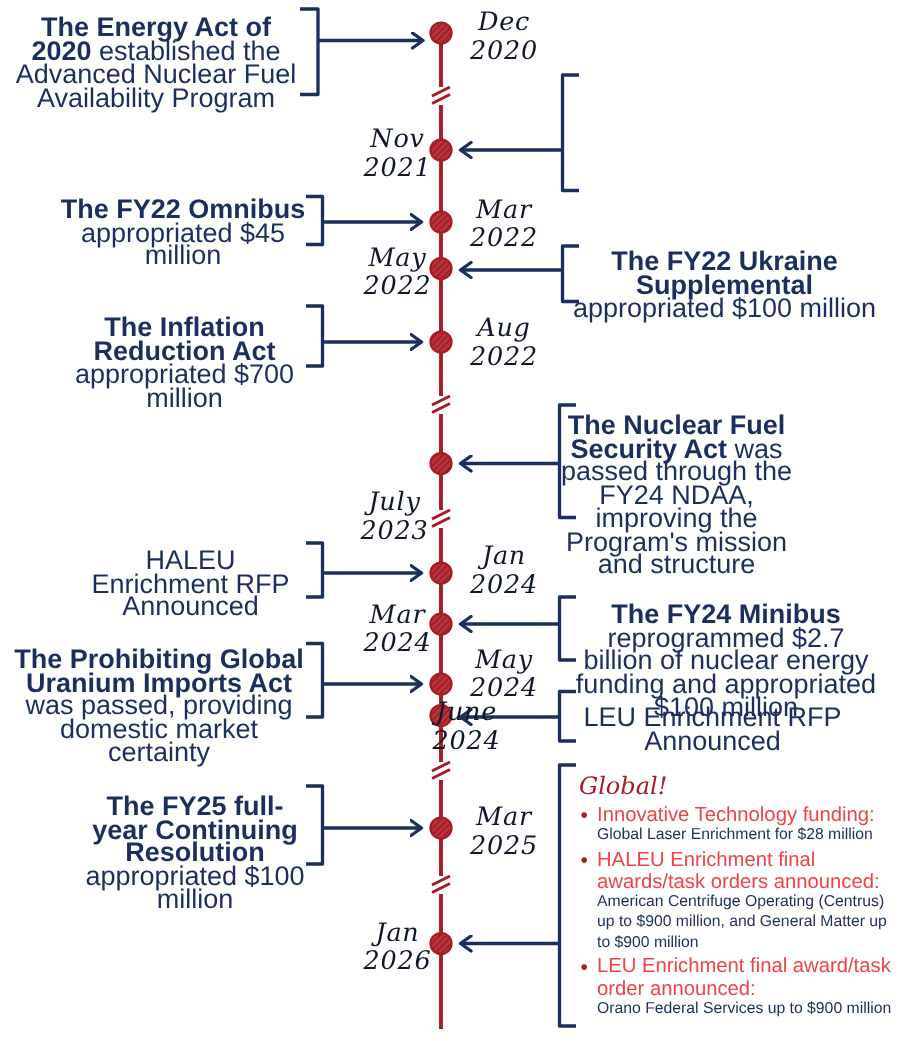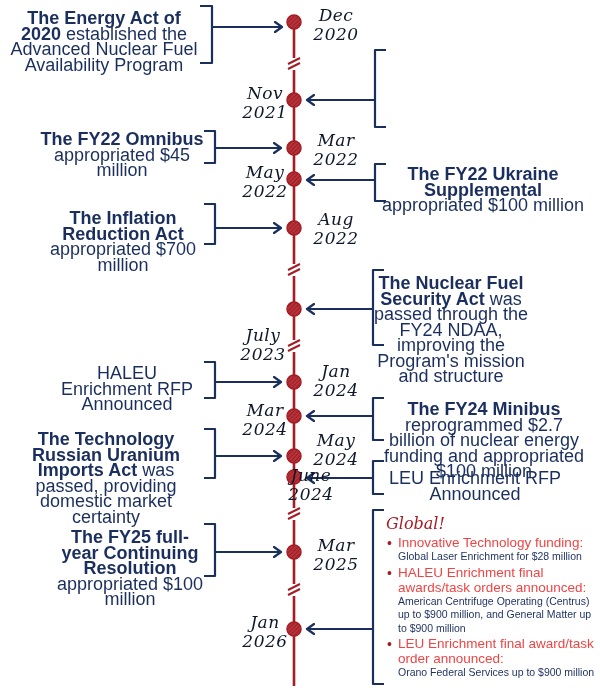--- a/index.html
+++ b/index.html
@@ -176,21 +176,21 @@
   <div class="txt" style="left:40px;top:132px;width:164px;">
     <b>The FY22 Omnibus</b><br><span> appropriated $45 million</span>
   </div>
   <div class="txt" style="left:40px;top:211px;width:166px;">
     <b>The Inflation Reduction Act</b><br><span> appropriated $700 million</span>
   </div>
   <div class="txt" style="left:52px;top:366px;width:150px;">
     <span>HALEU Enrichment RFP Announced</span>
   </div>
   <div class="txt" style="left:8px;top:432px;width:196px;">
-    <b>The Technology Russian Uranium Imports Act</b><span> was passed, providing domestic market certainty</span>
+    <b>The Prohibiting Global Uranium Imports Act</b><span> was passed, providing domestic market certainty</span>
   </div>
   <div class="txt" style="left:56px;top:530px;width:148px;">
     <b>The FY25 full-year Continuing Resolution</b><span> appropriated $100 million</span>
   </div>
 
   <div class="txt" style="left:380px;top:167px;width:206px;">
     <b>The FY22 Ukraine Supplemental</b><br><span> appropriated $100 million</span>
   </div>
   <div class="txt" style="left:365px;top:276px;width:172px;">
     <b>The Nuclear Fuel Security Act</b><span> was passed through the FY24 NDAA, improving the Program's mission and structure</span>

